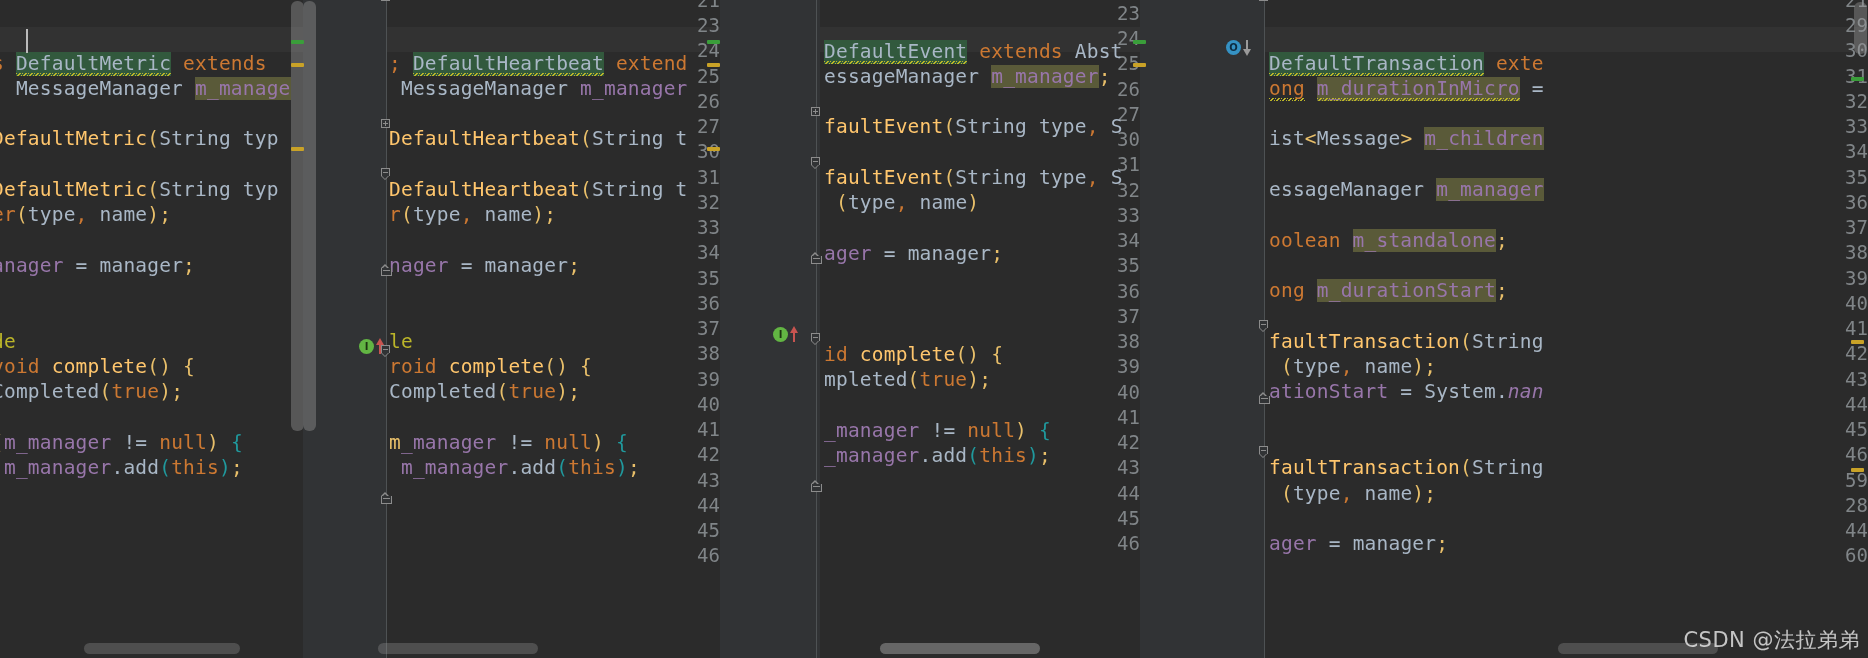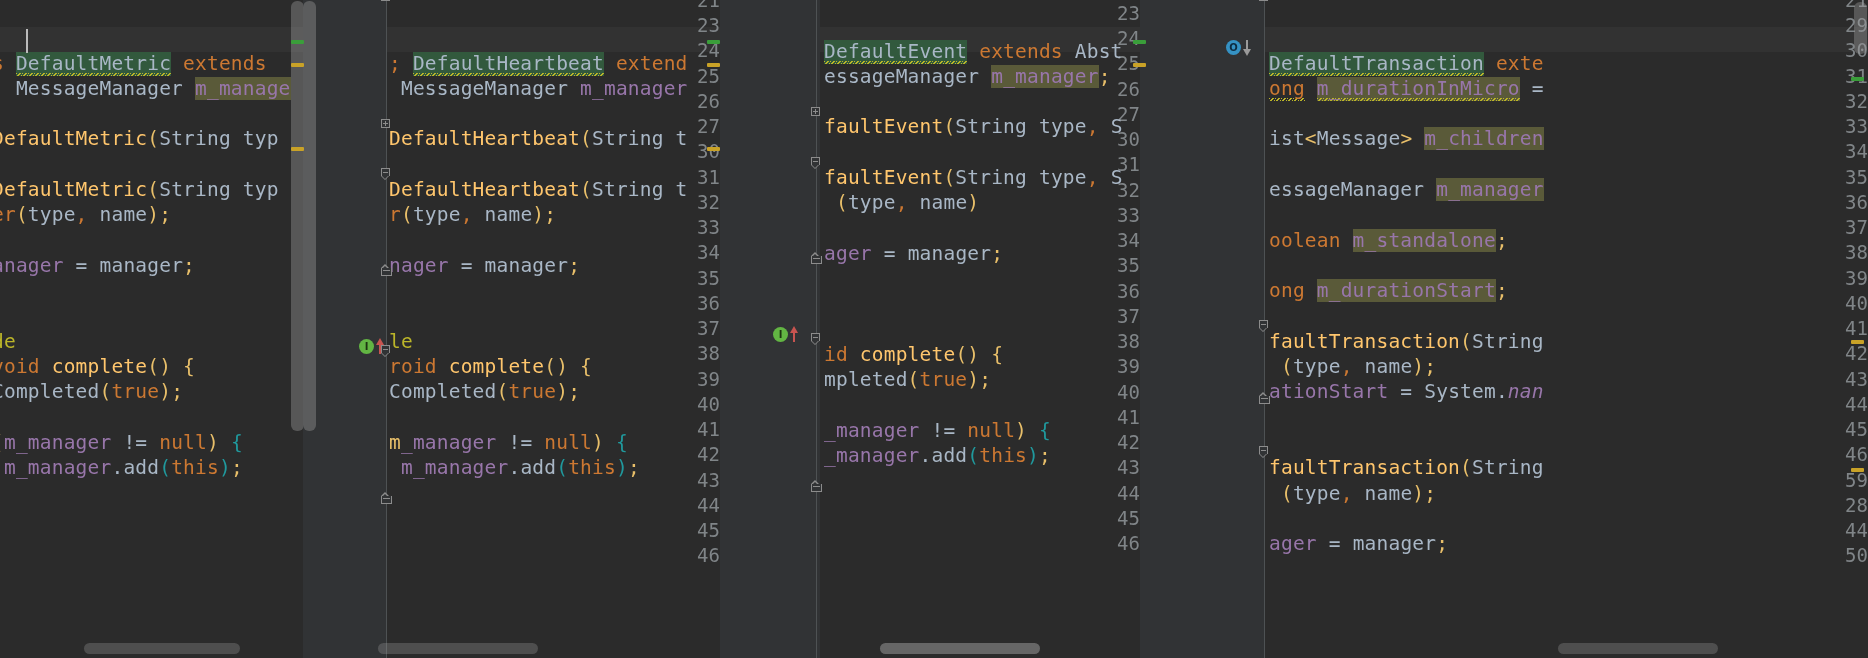--- a/index.html
+++ b/index.html
@@ -338,21 +338,21 @@
       <div class="lnum" style="top:291px;width:95px;">40</div>
       <div class="lnum" style="top:316px;width:95px;">41</div>
       <div class="lnum" style="top:341px;width:95px;">42</div>
       <div class="lnum" style="top:367px;width:95px;">43</div>
       <div class="lnum" style="top:392px;width:95px;">44</div>
       <div class="lnum" style="top:417px;width:95px;">45</div>
       <div class="lnum" style="top:442px;width:95px;">46</div>
       <div class="lnum" style="top:468px;width:95px;">59</div>
       <div class="lnum" style="top:493px;width:95px;">28</div>
       <div class="lnum" style="top:518px;width:95px;">44</div>
-      <div class="lnum" style="top:543px;width:95px;">50</div>
+      <div class="lnum" style="top:543px;width:95px;">60</div>
     </div>
 
     <div class="fold plus" style="left:119px;top:-8px;">
         <span class="box"></span>
       </div>
     <div class="fold arrow down" style="left:119px;top:320px;">
         <span class="box"></span>
         <span class="tip"></span>
       </div>
     <div class="fold endcap" style="left:119px;top:392px;">
@@ -385,13 +385,14 @@
   <div class="mk green" style="position:absolute;left:1133px;top:40px;"></div>
   <div class="mk yellow" style="position:absolute;left:1133px;top:63px;"></div>
 
   <div class="mk green" style="position:absolute;left:1851px;top:77px;"></div>
   <div class="mk yellow" style="position:absolute;left:1851px;top:340px;"></div>
   <div class="mk yellow" style="position:absolute;left:1851px;top:468px;"></div>
 
   <div class="hscroll" style="position:absolute;left:880px;bottom:4px;width:160px;"></div>
   <div class="hscroll" style="position:absolute;left:1558px;bottom:4px;width:160px;"></div>
 
+  <div class="watermark">CSDN @法拉弟弟</div>
 </div>
 
 </body></html>

